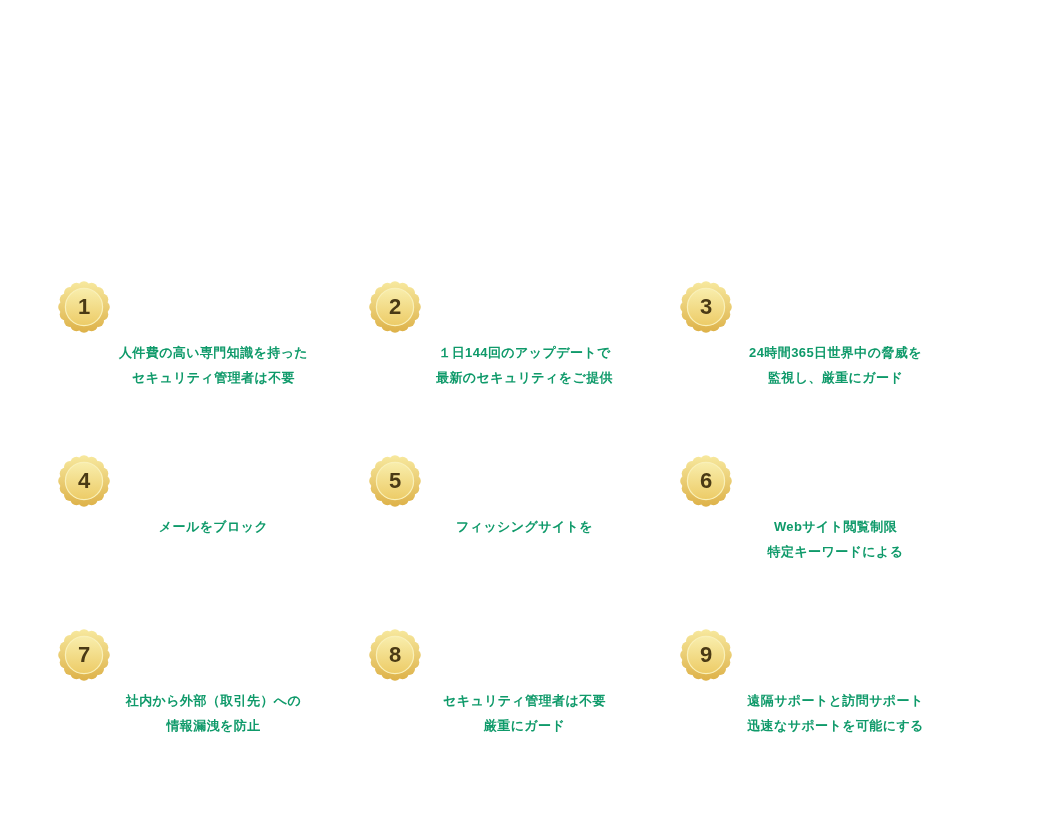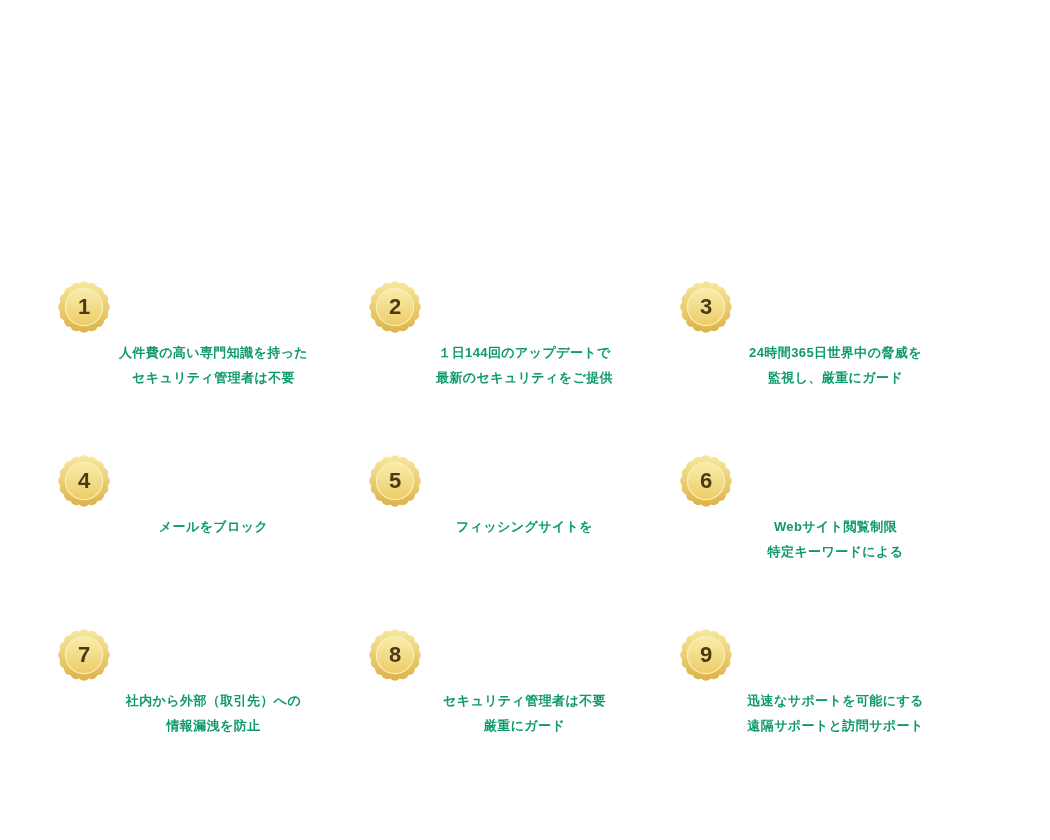--- a/index.html
+++ b/index.html
@@ -216,18 +216,18 @@
   </div>
 
   <div class="cell">
     <div class="badge">
       <svg class="rosette" viewBox="0 0 52 52">
           <use href="#rosette"></use>
         </svg>
       <span class="num">9</span>
     </div>
     <p class="caption">
+      <span>遠隔サポートと訪問サポート</span>
       <span>迅速なサポートを可能にする</span>
-      <span>遠隔サポートと訪問サポート</span>
     </p>
   </div>
 
 </div>
 
 </body></html>

